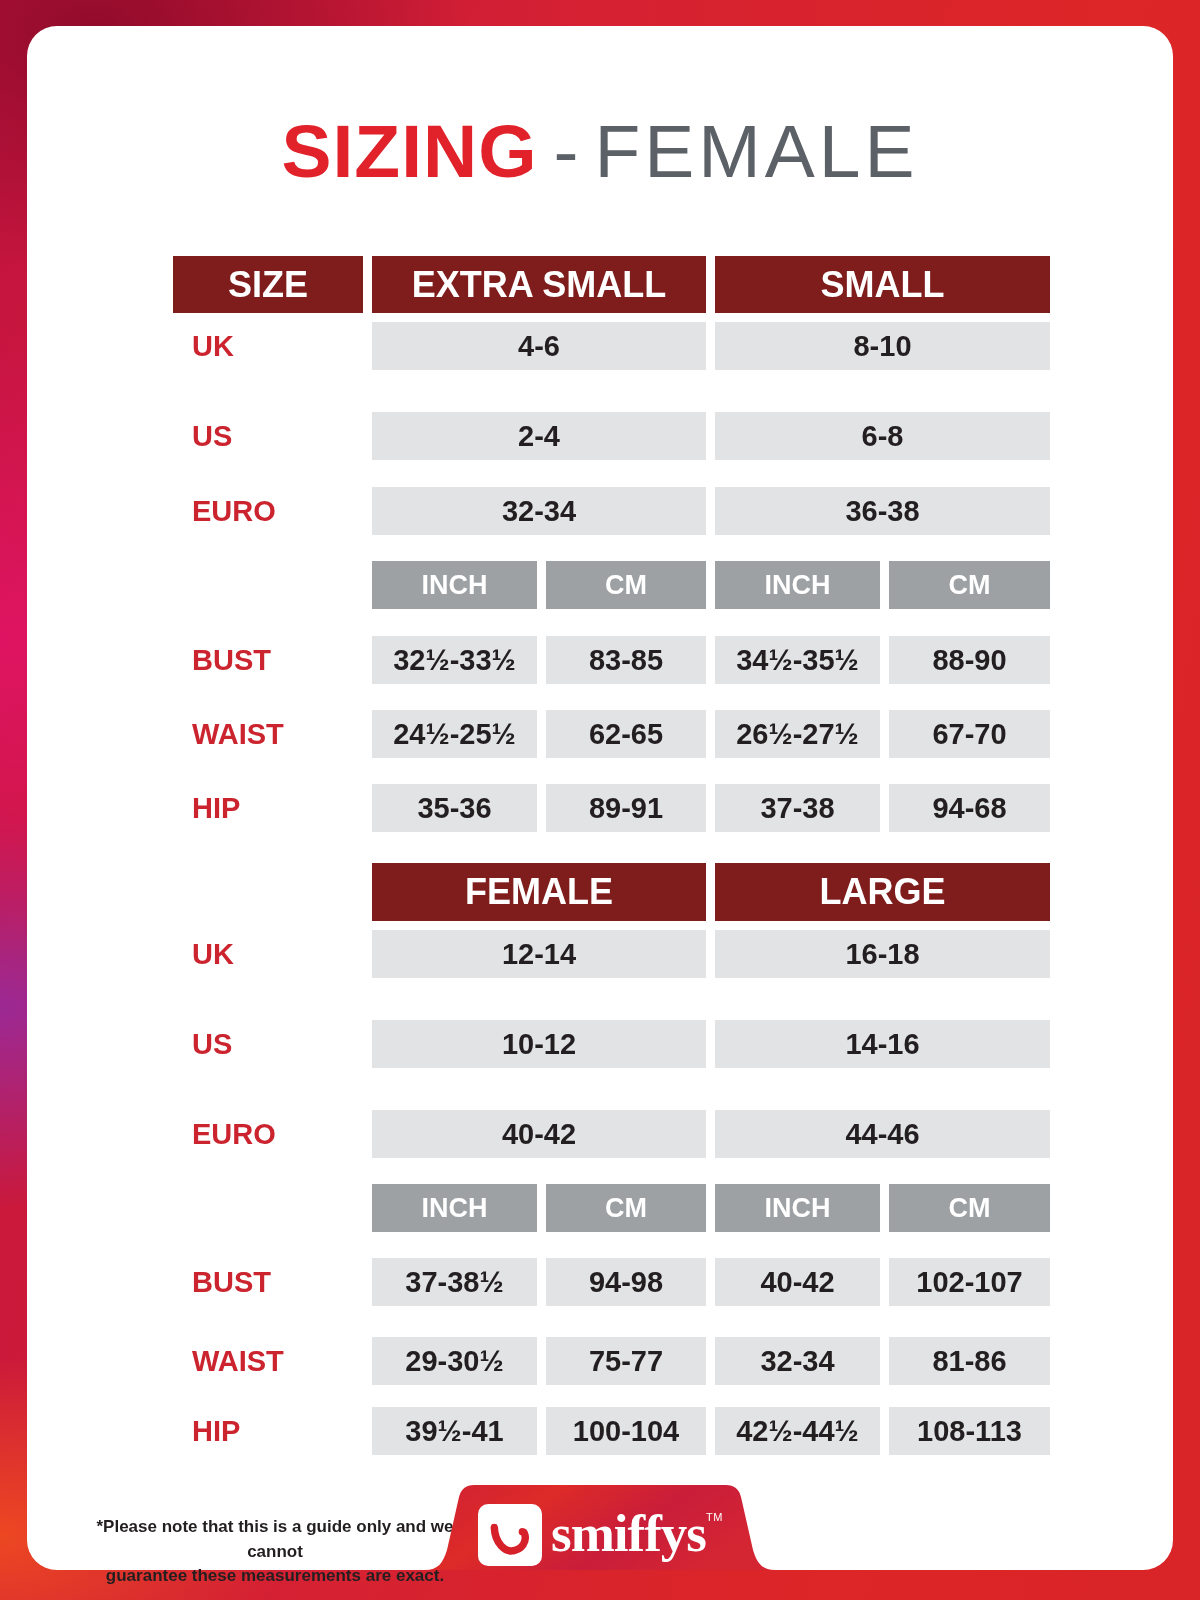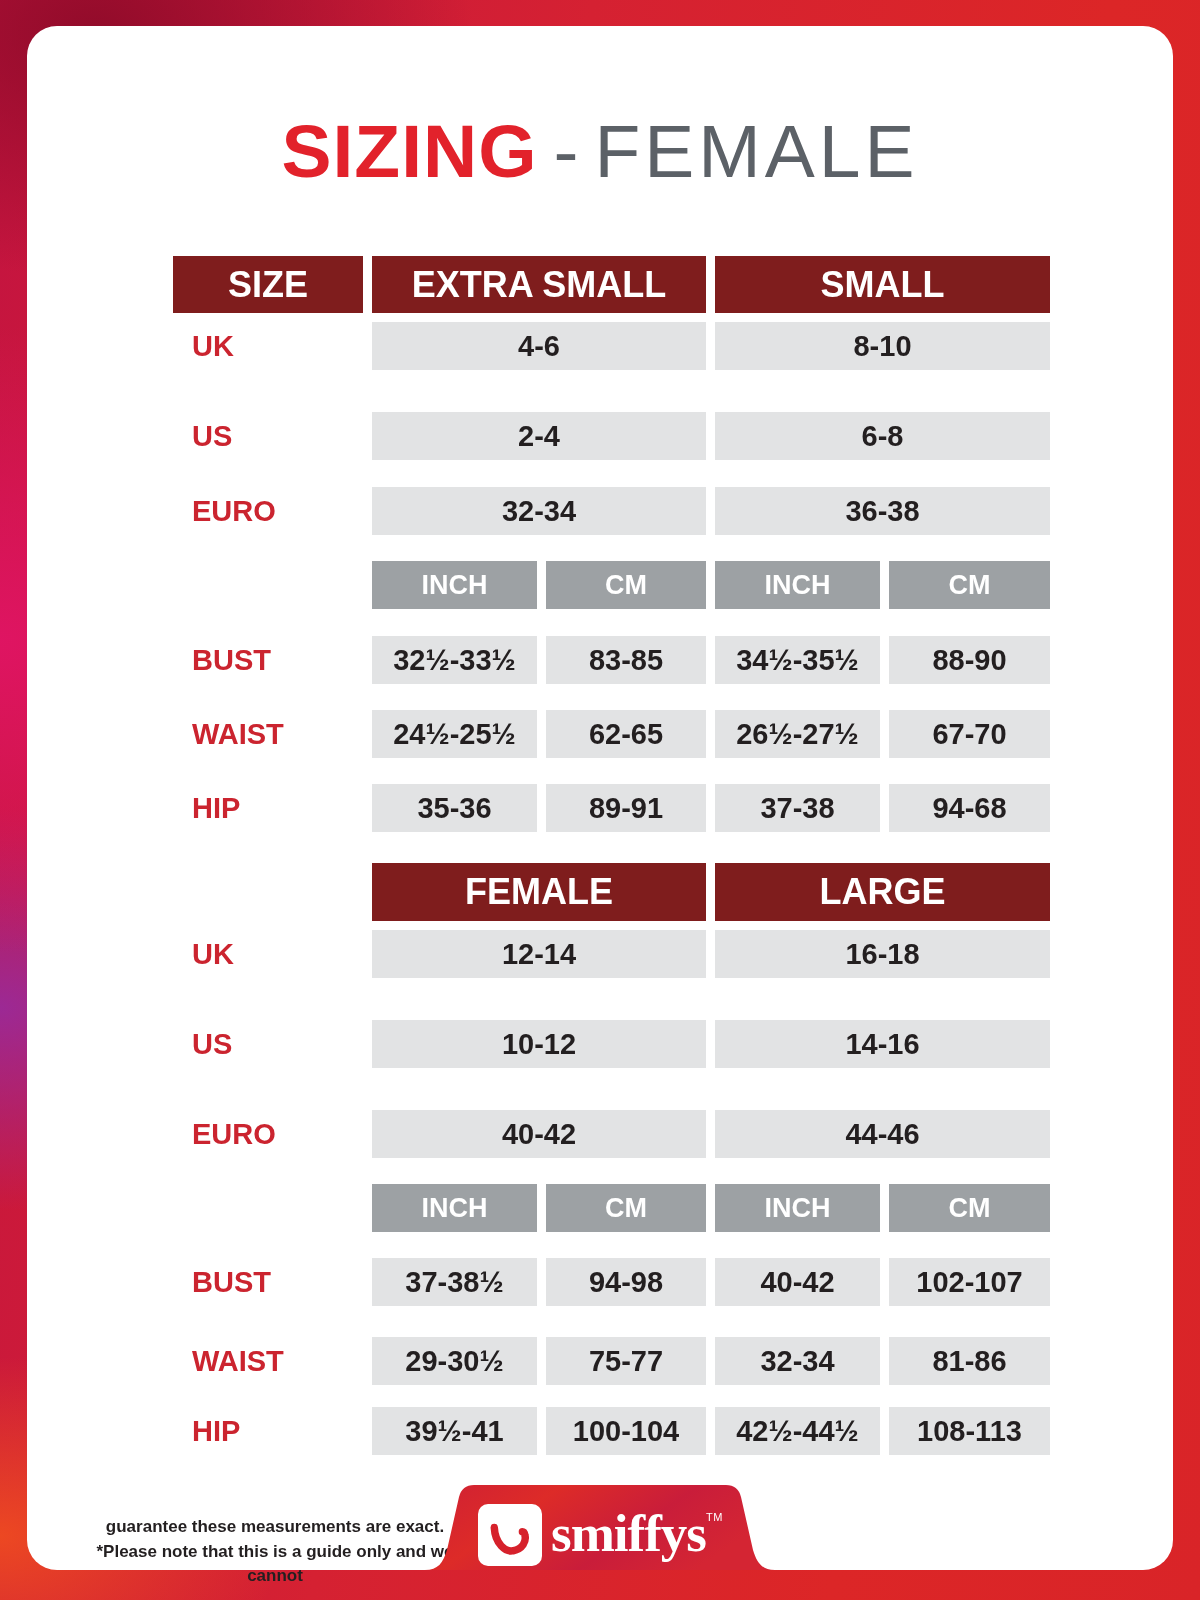--- a/index.html
+++ b/index.html
@@ -173,22 +173,22 @@
     <div class="row">
       <div class="cell h48 row-label">HIP</div>
       <div class="cell h48 value">39½-41</div>
       <div class="cell h48 value">100-104</div>
       <div class="cell h48 value">42½-44½</div>
       <div class="cell h48 value">108-113</div>
     </div>
   </div>
 
   <div class="note">
+    <div>*Please note that this is a guide only and we cannot</div>
     <div>guarantee these measurements are exact.</div>
-    <div>*Please note that this is a guide only and we cannot</div>
   </div>
 </div>
 
 <svg class="logo-tab" viewBox="0 0 372 90" aria-hidden="true">
   <defs>
     <linearGradient id="tabGrad" x1="0" y1="0" x2="1" y2="0.35">
       <stop offset="0" stop-color="#cf2034"></stop>
       <stop offset="0.35" stop-color="#dd2b28"></stop>
       <stop offset="0.7" stop-color="#c91d3a"></stop>
       <stop offset="1" stop-color="#d42533"></stop>

